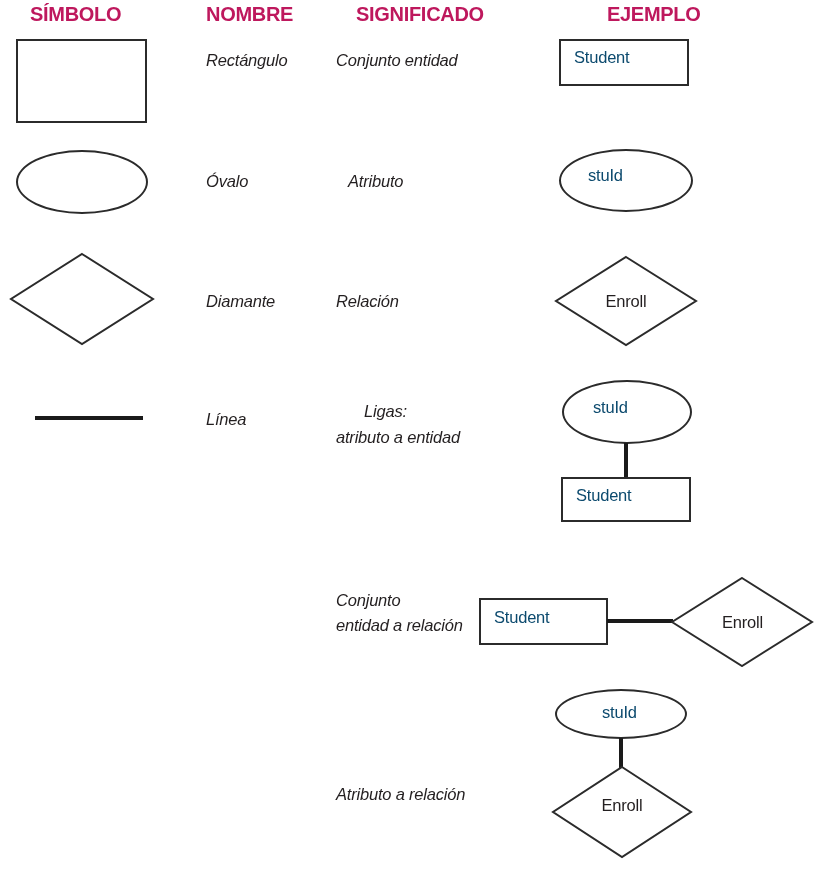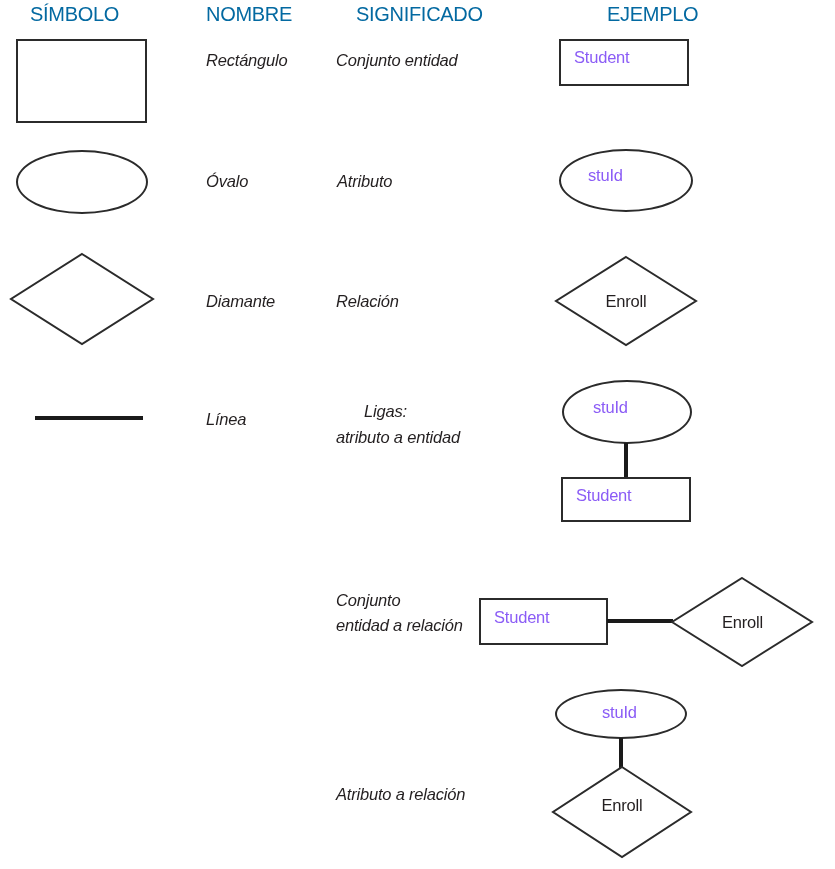--- a/index.html
+++ b/index.html
@@ -1,41 +1,41 @@
 <!DOCTYPE html>
 <html><head>
 <meta charset="utf-8">
 <style>
   html,body{margin:0;padding:0;background:#ffffff;}
   .canvas{
     position:relative;width:835px;height:869px;background:#ffffff;overflow:hidden;
     font-family:"Liberation Sans", sans-serif;color:#231f20;
   }
   .hdr{
-    position:absolute;font-size:20px;font-weight:normal;letter-spacing:-0.3px;
-    white-space:nowrap;color:#0369a1;
+    position:absolute;font-size:20px;font-weight:bold;letter-spacing:-0.3px;
+    white-space:nowrap;color:#be185d;
   }
   .txt{
     position:absolute;font-size:16.5px;letter-spacing:-0.2px;white-space:nowrap;color:#231f20;font-style:italic;
   }
   .shape-rect{
     position:absolute;border:2px solid #2b2b2b;background:#ffffff;box-sizing:border-box;
   }
   .shape-oval{
     position:absolute;border:2px solid #2b2b2b;background:#ffffff;border-radius:50%;box-sizing:border-box;
   }
   .shape-line-h{position:absolute;background:#1a1a1a;}
   .shape-line-v{position:absolute;background:#1a1a1a;}
   .diamond-svg{position:absolute;display:block;}
   .diamond-label{
     position:absolute;display:flex;align-items:center;justify-content:center;
     font-size:16.5px;letter-spacing:-0.2px;color:#231f20;
   }
   .in-rect-label{
-    position:absolute;font-size:16.5px;letter-spacing:-0.2px;color:#8b5cf6;white-space:nowrap;
+    position:absolute;font-size:16.5px;letter-spacing:-0.2px;color:#0c4a6e;white-space:nowrap;
   }
 </style>
 </head>
 <body>
 
 <div class="canvas">
 
   <div class="hdr" style="left:30px;top:3px;">SÍMBOLO</div>
   <div class="hdr" style="left:206px;top:3px;text-align:center;">NOMBRE</div>
   <div class="hdr" style="left:336px;top:3px;margin-left:20px;">SIGNIFICADO</div>
@@ -43,21 +43,21 @@
 
   <div class="shape-rect" style="left:16px;top:39px;width:131px;height:84px;"></div>
   <div class="txt" style="left:206px;top:51px;">Rectángulo</div>
   <div class="txt" style="left:336px;top:51px;">Conjunto entidad</div>
   <div class="shape-rect" style="left:559px;top:39px;width:130px;height:47px;">
     <span class="in-rect-label" style="left:13px;top:7px;">Student</span>
   </div>
 
   <div class="shape-oval" style="left:16px;top:150px;width:132px;height:64px;"></div>
   <div class="txt" style="left:206px;top:172px;">Óvalo</div>
-  <div class="txt" style="left:337px;top:172px;">Atributo</div>
+  <div class="txt" style="left:348px;top:172px;">Atributo</div>
   <div class="shape-oval" style="left:559px;top:149px;width:134px;height:63px;">
     <span class="in-rect-label" style="left:27px;top:15px;">stuId</span>
   </div>
 
   <svg class="diamond-svg" style="left:9px;top:252px;" width="146" height="94" viewBox="0 0 146 94">
     <polygon points="73,2 144,47 73,92 2,47" fill="#ffffff" stroke="#2b2b2b" stroke-width="2"></polygon>
   </svg>
   <div class="txt" style="left:206px;top:292px;">Diamante</div>
   <div class="txt" style="left:336px;top:292px;">Relación</div>
   <svg class="diamond-svg" style="left:554px;top:255px;" width="144" height="92" viewBox="0 0 144 92">

